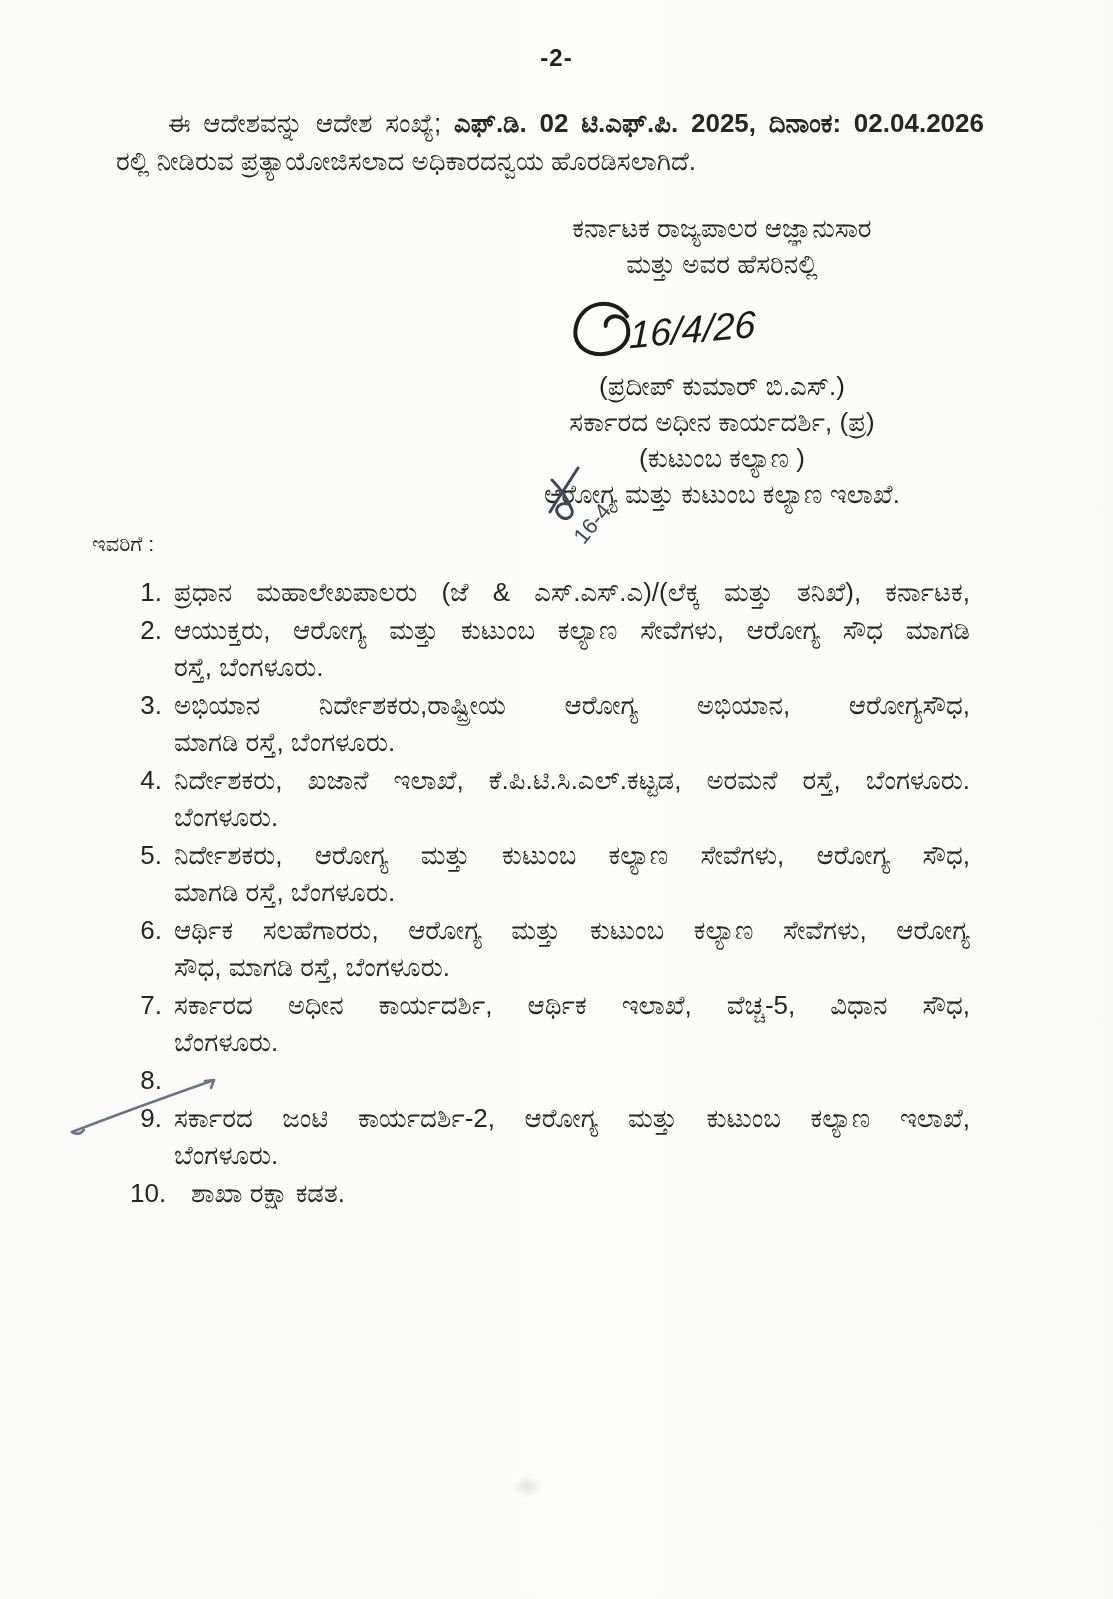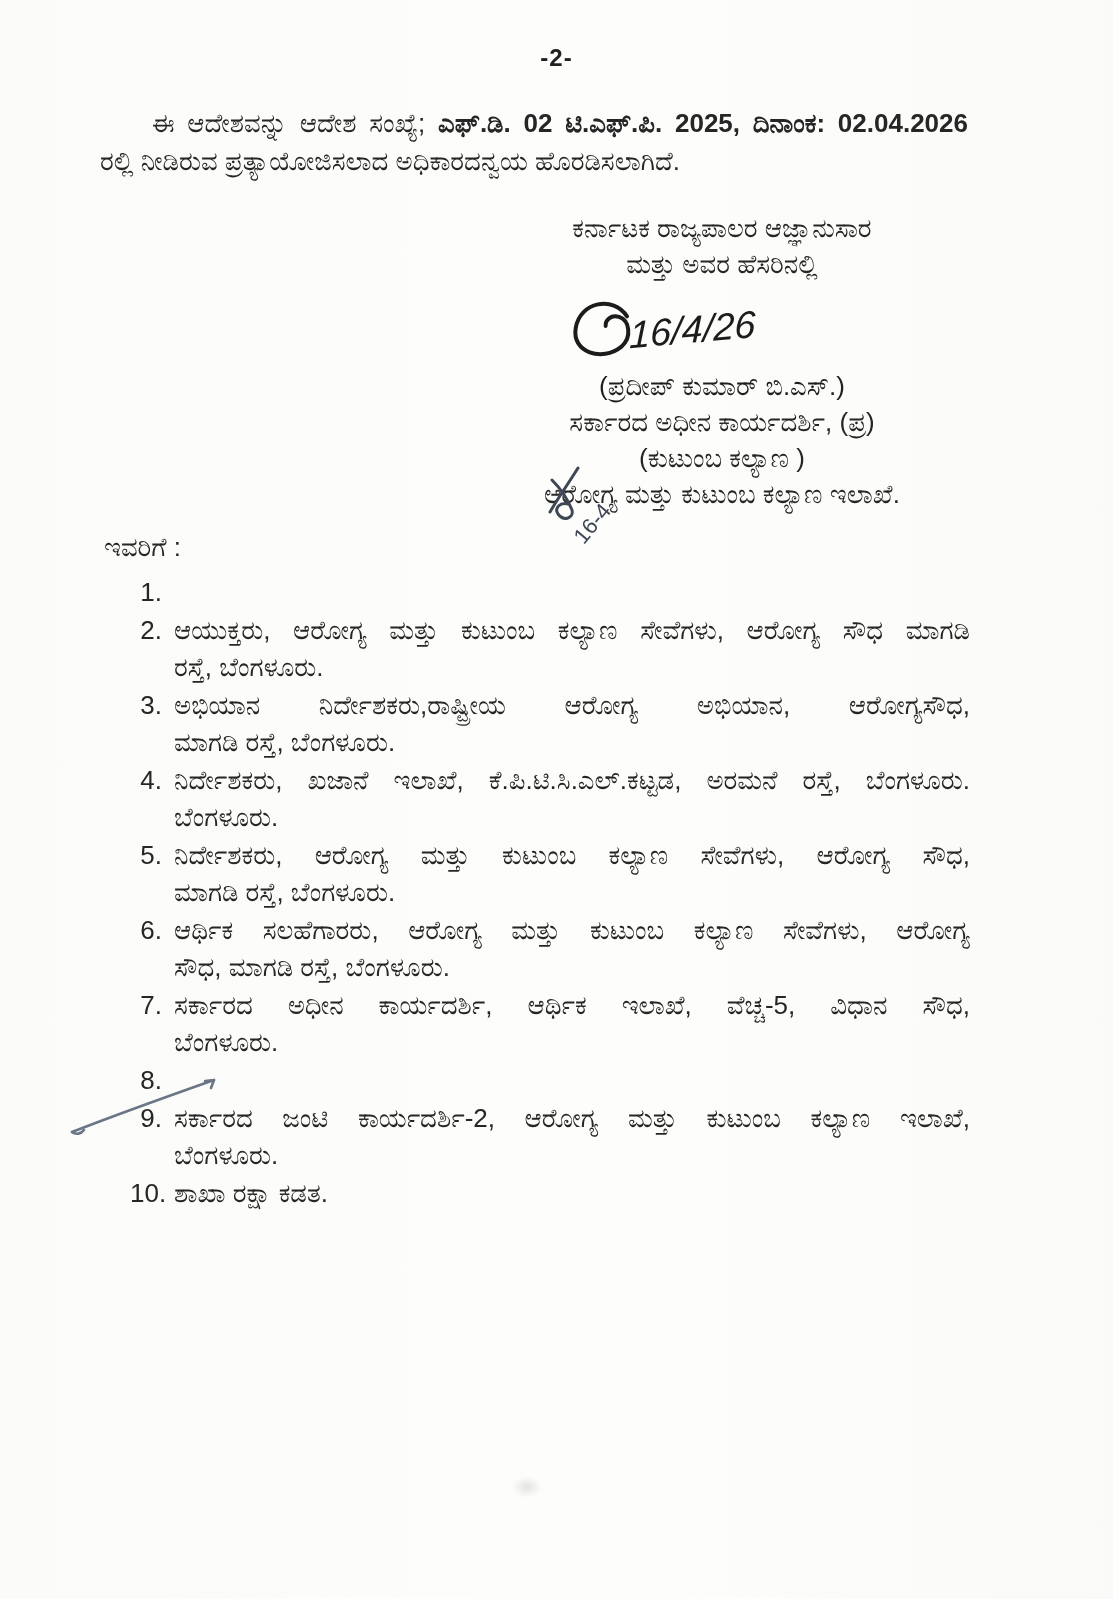--- a/index.html
+++ b/index.html
@@ -12,55 +12,55 @@
     font-family:"Liberation Sans","DejaVu Sans",sans-serif;
     color:#2b2b2b;
     overflow:hidden;
   }
   .page-number{
     position:absolute;left:0;top:44px;width:100%;
     text-align:center;font-size:24px;font-weight:bold;color:#222;
     letter-spacing:1px;
   }
   .intro{
-    position:absolute;left:100px;top:104px;width:868px;
+    position:absolute;left:116px;top:104px;width:868px;
     font-size:26px;line-height:38px;color:#262626;
   }
   .intro .l1{
     text-indent:52px;
     text-align:justify;text-align-last:justify;
     white-space:nowrap; 
     overflow:hidden;
   }
   .intro .l1{white-space:normal;}
   .intro .bold-seg{font-weight:bold;}
   .sig-block{
     position:absolute;left:476px;top:210px;width:492px;
     text-align:center;font-size:26px;line-height:36px;color:#262626;
   }
   .sig-block .name{font-weight:normal;color:#1f1f1f;}
   .sig-flourish-wrap{
     position:relative;height:80px;margin:2px 0 4px 0;
   }
   .sig-flourish-wrap svg{position:absolute;left:86px;top:0;}
   .recipients-heading{
-    position:absolute;left:104px;top:532px;
-    font-size:26px;color:#262626;
+    position:absolute;left:92px;top:532px;
+    font-size:21px;color:#262626;
   }
   .recipients{
     position:absolute;left:130px;top:574px;width:840px;
     font-size:26px;line-height:37px;color:#262626;
   }
   .item{display:flex;margin-bottom:1px;}
   .item .num{flex:none;width:44px;text-align:right;padding-right:12px;box-sizing:border-box;}
   .item .itxt{flex:1;min-width:0;}
   .item .l1{text-align:justify;text-align-last:justify;}
   .item .l2{text-align:left;}
   .item .l2:empty{display:none;}
-  .item:last-child .l1{text-align:center;text-align-last:left;}
+  .item:last-child .l1{text-align:center;text-align-last:left;margin-left:17px;}
   .pen-strike{position:absolute;left:64px;top:1074px;}
   .side-scribble{position:absolute;left:534px;top:458px;}
   .smudge{
     position:absolute;left:512px;top:1476px;width:30px;height:22px;
     background:radial-gradient(closest-side,#d6d6d3,transparent);
     opacity:.65;border-radius:50%;
   }
 </style>
 </head>
 <body>
@@ -100,20 +100,21 @@
     </g>
     <text x="38" y="74" font-size="22" fill="#3f4754" transform="rotate(-50 58 68)">16-4</text>
   </svg>
 
   <div class="recipients-heading">ಇವರಿಗೆ :</div>
 
   <div class="recipients">
     <div class="item">
       <div class="num">1.</div>
       <div class="itxt">
+          <div class="l1">ಪ್ರಧಾನ ಮಹಾಲೇಖಪಾಲರು (ಜೆ &amp; ಎಸ್.ಎಸ್.ಎ)/(ಲೆಕ್ಕ ಮತ್ತು ತನಿಖೆ), ಕರ್ನಾಟಕ,</div>
         </div>
     </div>
     <div class="item">
       <div class="num">2.</div>
       <div class="itxt">
           <div class="l1">ಆಯುಕ್ತರು, ಆರೋಗ್ಯ ಮತ್ತು ಕುಟುಂಬ ಕಲ್ಯಾಣ ಸೇವೆಗಳು, ಆರೋಗ್ಯ ಸೌಧ ಮಾಗಡಿ</div>
           <div class="l2">ರಸ್ತೆ, ಬೆಂಗಳೂರು.</div>
         </div>
     </div>
     <div class="item">

